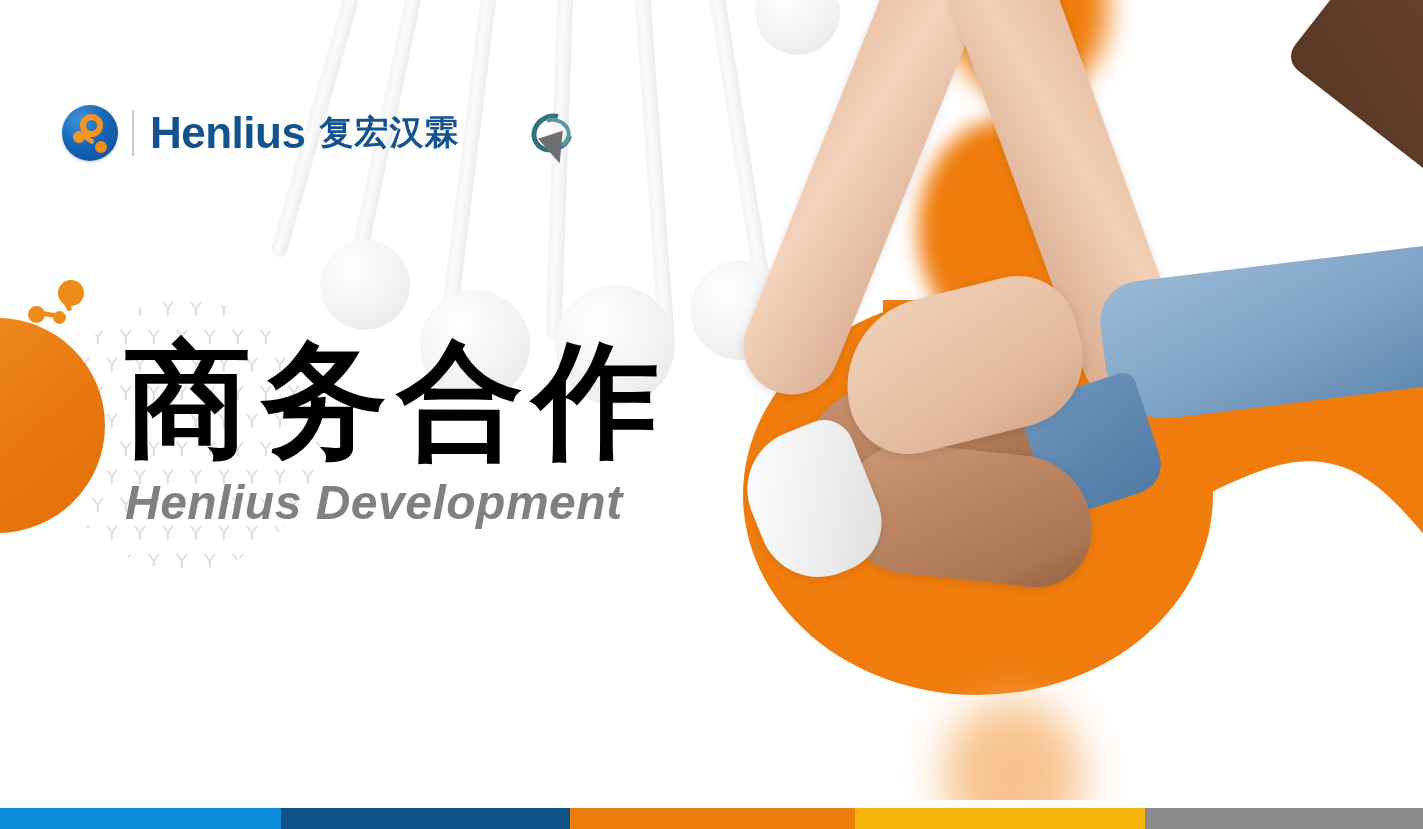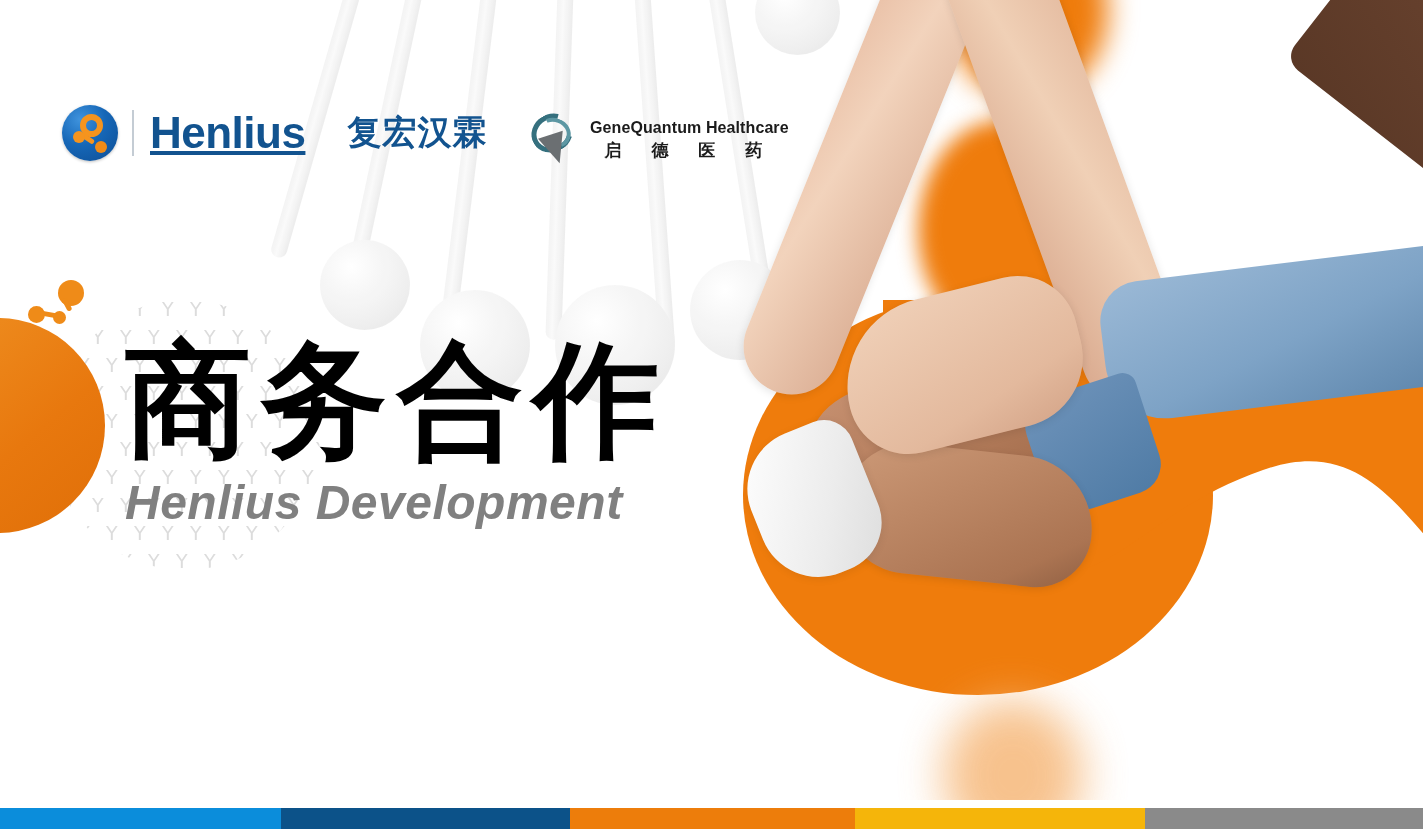--- a/index.html
+++ b/index.html
@@ -184,25 +184,25 @@
   }
   .henlius-mark .m-b1 {
     position:absolute; left:18px; top:31px; width:15px; height:5px;
     background:#f5941e; transform:rotate(34deg); border-radius:3px;
   }
   .divider-line {
     width:2px; height:46px; background:#c4ccd4; margin:0 16px 0 14px;
   }
   .henlius-word {
     font-size:44px; font-weight:bold; color:#12538f;
-    letter-spacing:-.5px; line-height:1;text-decoration:underline;
+    letter-spacing:-.5px; line-height:1;
   }
   .henlius-cn {
     font-size:34px; font-weight:bold; color:#12538f;
-    margin-left:42px; letter-spacing:1px;
+    margin-left:14px; letter-spacing:1px;
     font-family:"DejaVu Sans", sans-serif;
   }
 
   .gq-logo {
     position:absolute; left:528px; top:112px;
     display:flex; align-items:center; gap:10px; z-index:6;
   }
   .gq-mark { position:relative; width:52px; height:56px; flex:0 0 auto; }
   .gq-ring {
     position:absolute; left:3px; top:2px;
@@ -417,24 +417,20 @@
     <div class="henlius-word">Henlius</div>
     <div class="henlius-cn">复宏汉霖</div>
   </div>
 
   <div class="gq-logo">
     <div class="gq-mark">
       <div class="gq-ring"></div>
       <div class="gq-ring2"></div>
       <div class="gq-arrow"></div>
     </div>
-    <div class="gq-text">
-      <div class="gq-en">GeneQuantum Healthcare</div>
-      <div class="gq-cn">启 德 医 药</div>
-    </div>
   </div>
 
   <div class="title-block">
     <div class="title-cn">商务合作</div>
     <div class="title-en">Henlius Development</div>
   </div>
 
   <div class="bottom-bar" id="bottombar">
       <span style="background: rgb(11, 141, 219); width: 281px;"></span>
       <span style="background: rgb(12, 82, 137); width: 289px;"></span>

